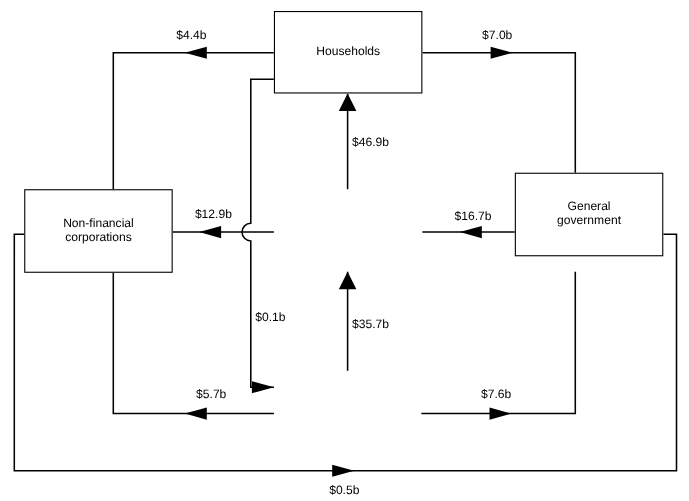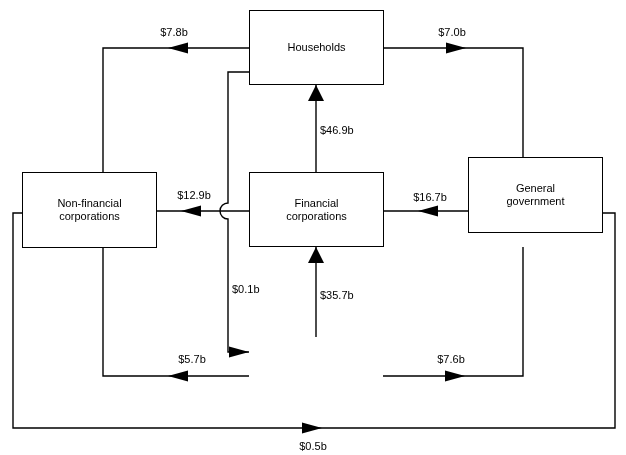--- a/index.html
+++ b/index.html
@@ -79,30 +79,27 @@
   </svg>
 
   <div class="node" style="left:22px; top:172px; width:135px; height:76px;">
     <span class="node-label">Non-financial corporations</span>
   </div>
 
   <div class="node" style="left:249px; top:10px; width:135px; height:75px;">
     <span class="node-label">Households</span>
   </div>
 
-  <div class="node" style="left:249px; top:172px; width:135px; height:75px;">
-    <span class="node-label">Financial corporations</span>
-  </div>
 
   <div class="node" style="left:468px; top:157px; width:135px; height:76px;">
     <span class="node-label">General government</span>
   </div>
 
 
-  <span class="amt c" style="left:174px; top:26px;">$7.8b</span>
+  <span class="amt c" style="left:174px; top:26px;">$4.4b</span>
 
   <span class="amt c" style="left:452px; top:26px;">$7.0b</span>
 
   <span class="amt" style="left:320px; top:124px;">$46.9b</span>
 
   <span class="amt c" style="left:430px; top:191px;">$16.7b</span>
 
   <span class="amt c" style="left:194px; top:189px;">$12.9b</span>
 
   <span class="amt" style="left:232px; top:283px;">$0.1b</span>

